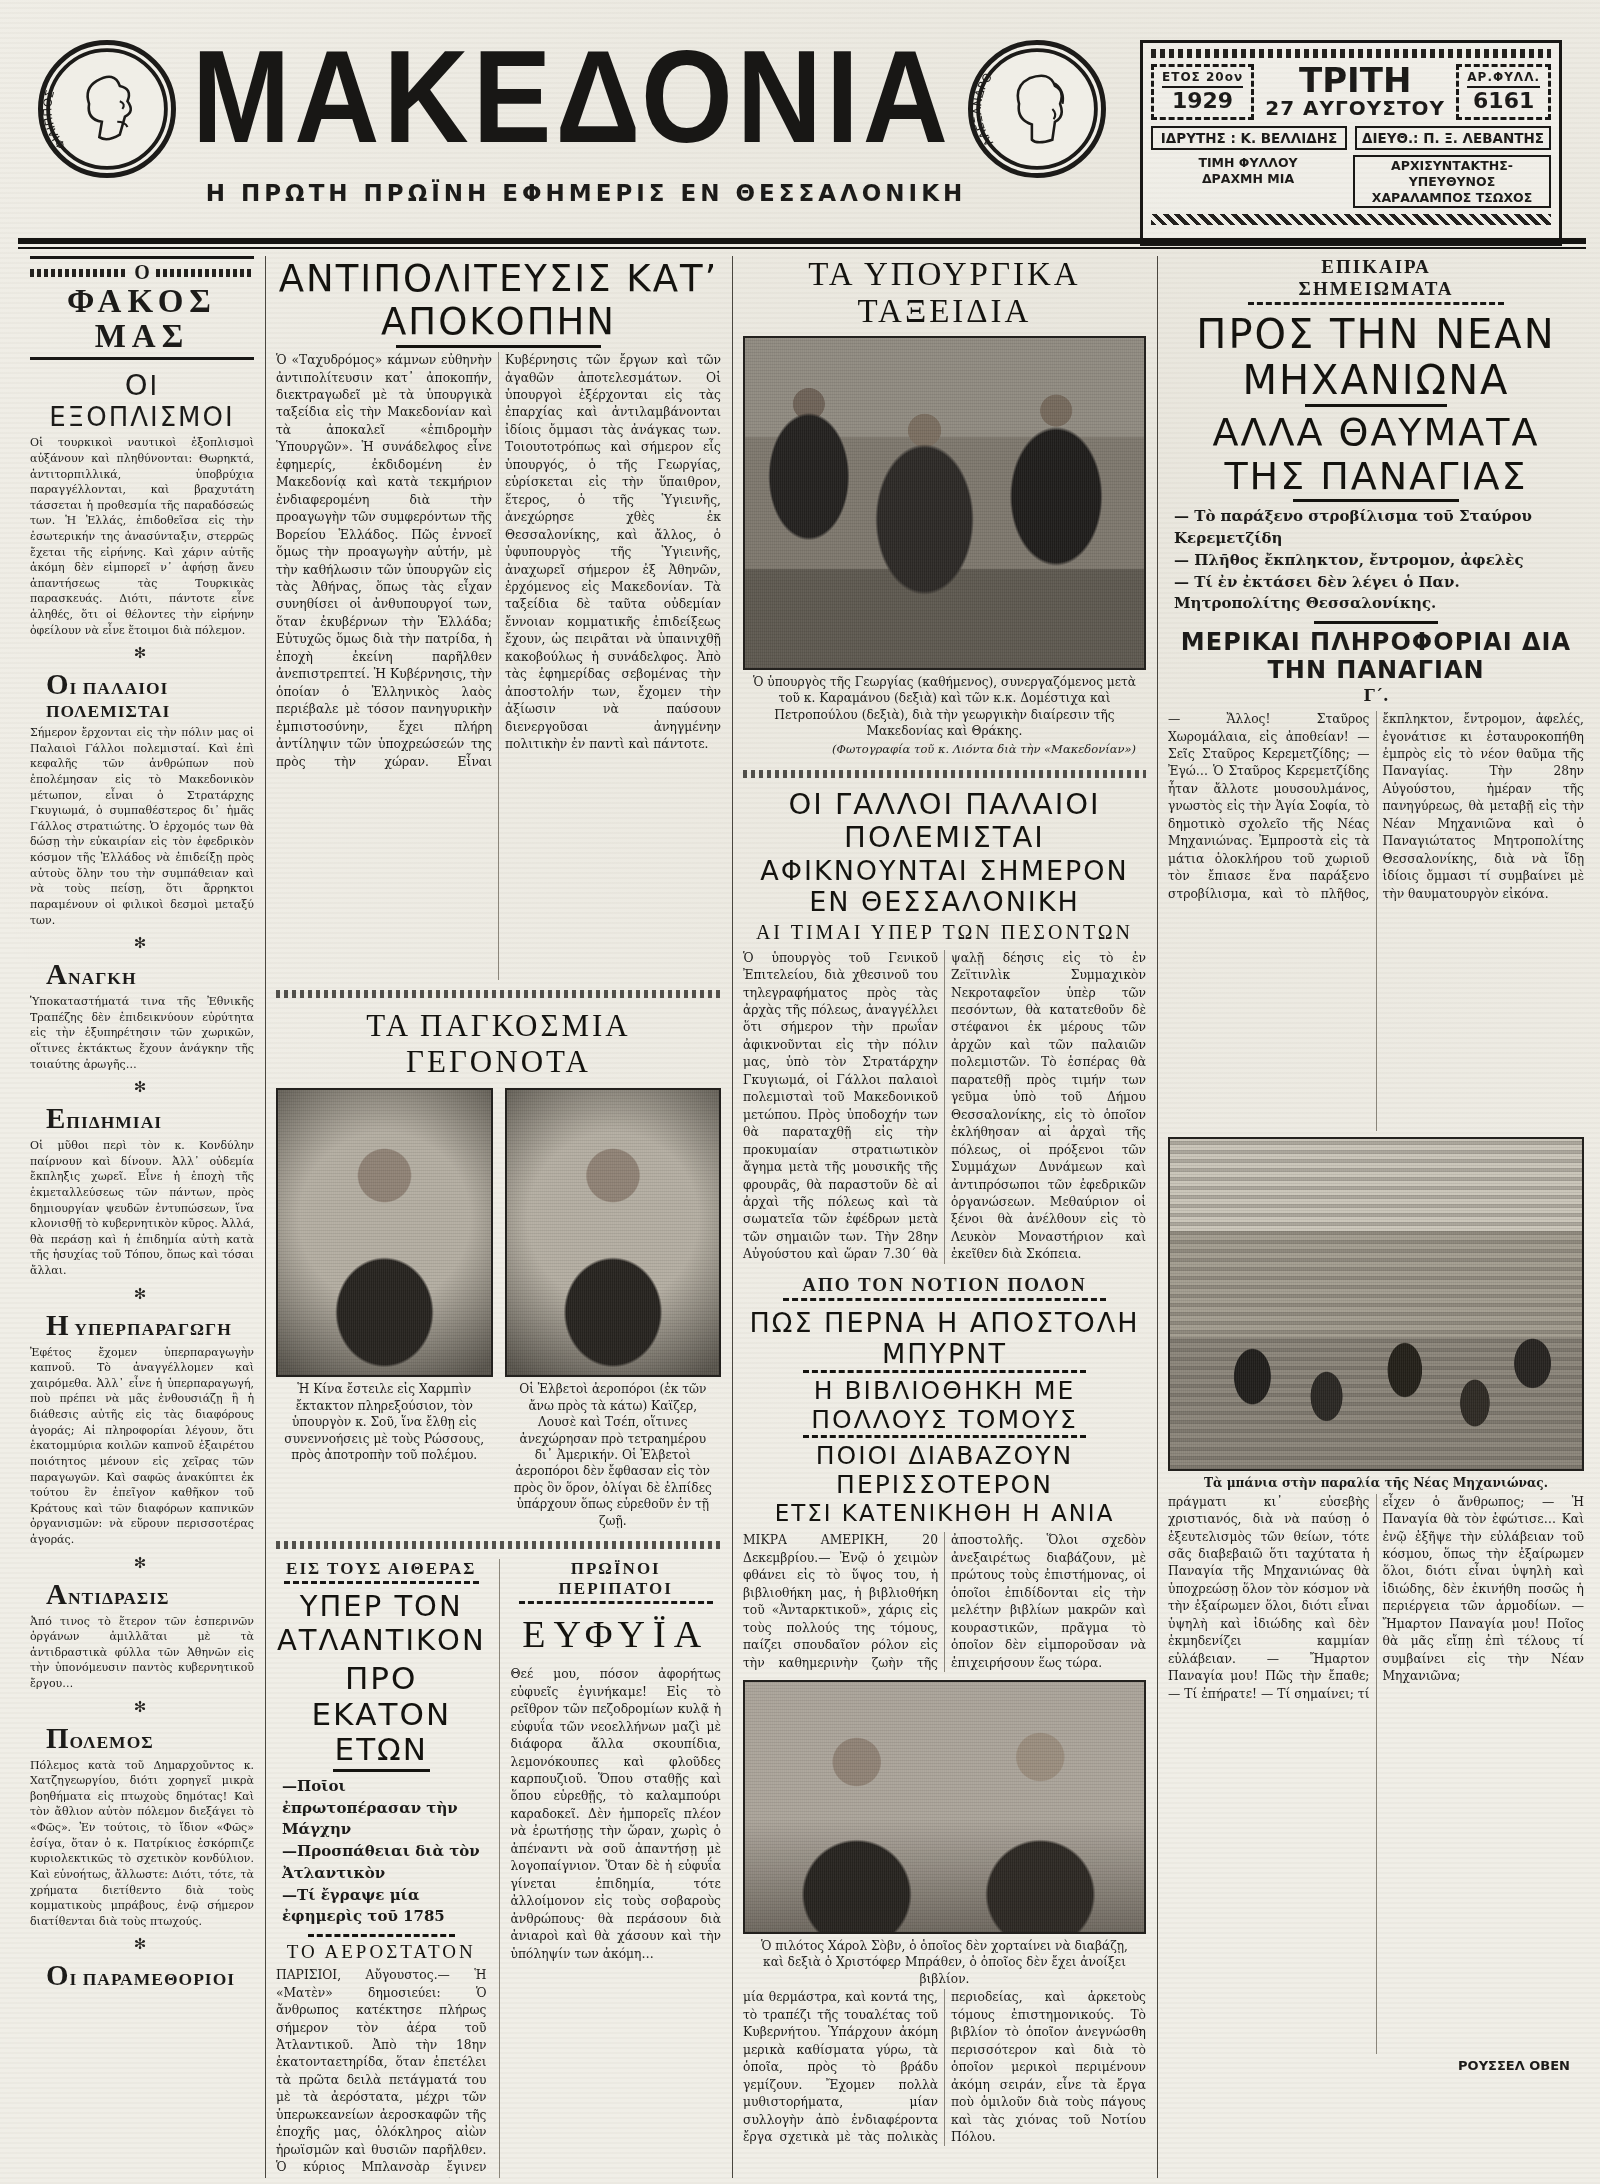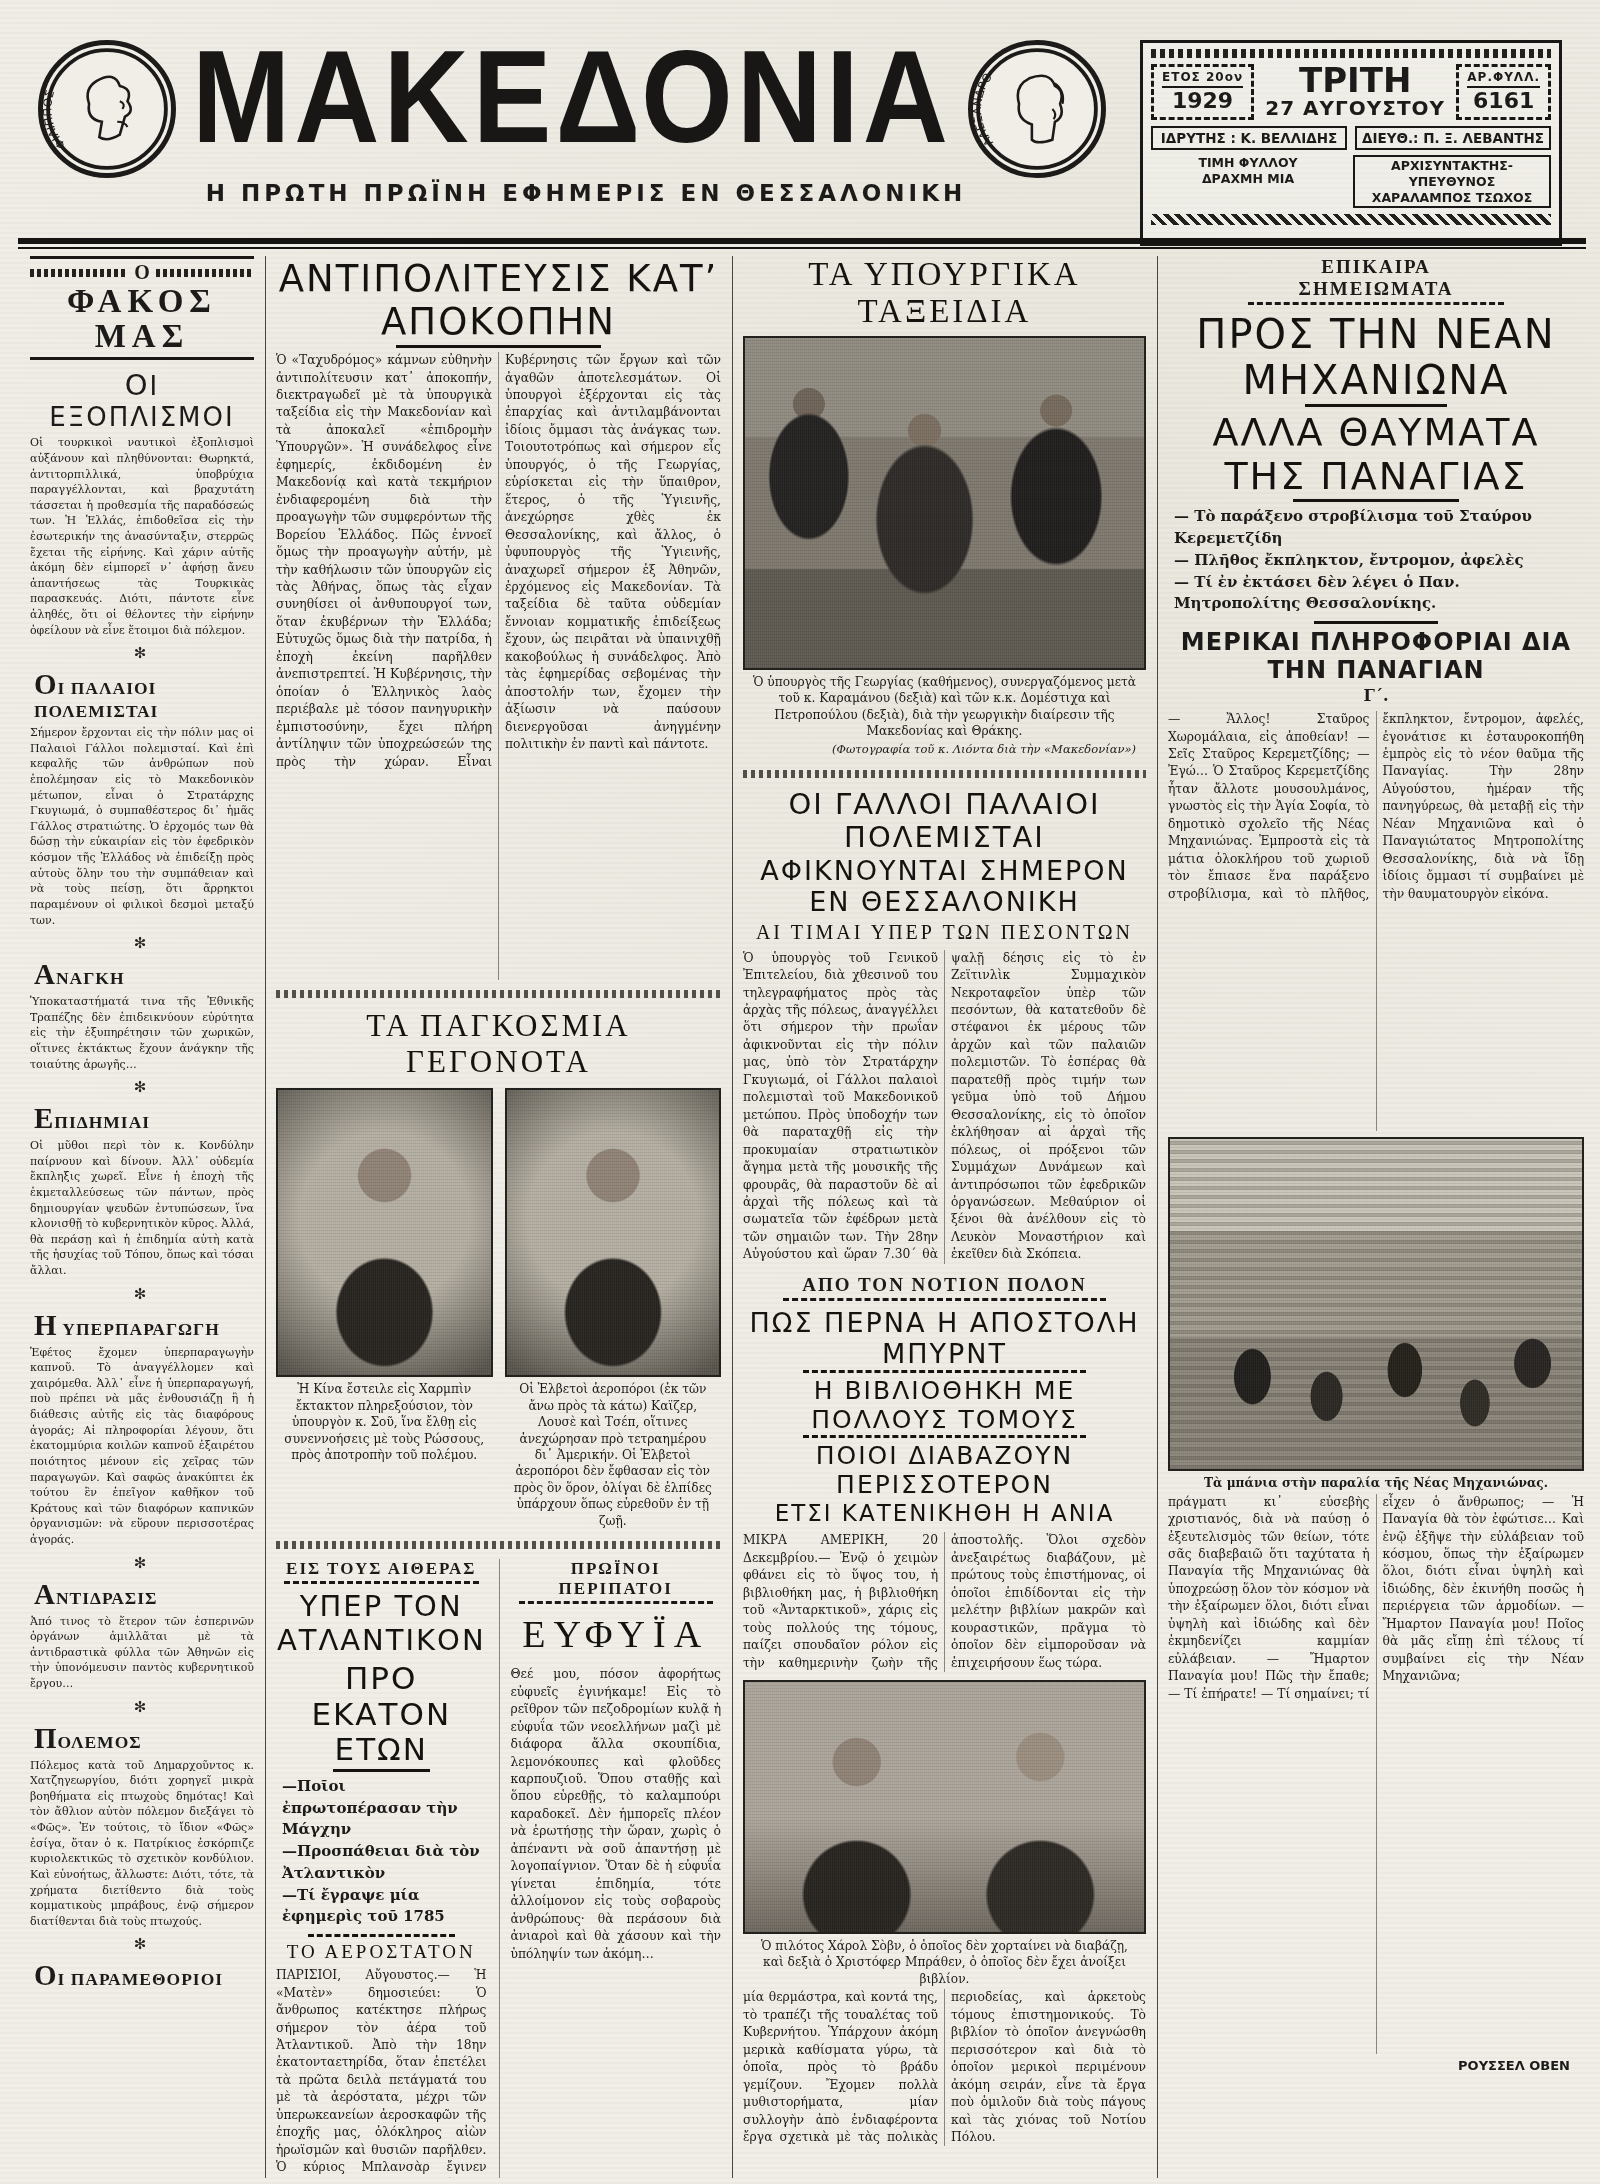--- a/index.html
+++ b/index.html
@@ -83,21 +83,21 @@
     radial-gradient(ellipse 28px 44px at 57% 70%,#232019 60%,transparent 63%),
     radial-gradient(ellipse 24px 38px at 74% 80%,#2e2a24 60%,transparent 63%),
     radial-gradient(ellipse 30px 40px at 88% 68%,#262320 60%,transparent 63%),
     repeating-linear-gradient(0deg,rgba(70,65,58,.25) 0 4px,transparent 4px 9px),
     linear-gradient(180deg,#c9c4b8 0 28%,#a29c8f 28% 60%,#8b857a 60% 100%);}
   
   .focus-head{border-top:3px solid #191816;border-bottom:3px solid #191816;padding:2px 0 4px;margin-bottom:8px;}
   .focus-head .row1{display:flex;align-items:center;gap:6px;font-family:"Liberation Serif",serif;font-weight:700;font-size:20px;}
   .focus-head .fr{flex:1;height:8px;background:repeating-linear-gradient(90deg,#23211e 0 4px,transparent 4px 7px);}
   .focus-head .row2{font-family:"Liberation Serif",serif;font-weight:700;font-size:33px;letter-spacing:6px;text-align:center;line-height:1.05;}
-  .focus-sec-title{font-family:"Liberation Serif",serif;font-weight:700;font-size:17.5px;letter-spacing:1px;margin:2px 4px 3px;}
+  .focus-sec-title{font-family:"Liberation Serif",serif;font-weight:700;font-size:17.5px;letter-spacing:1px;margin:2px 16px 3px;}
   .focus-sec-title::first-letter{font-size:29px;}
   .focus-sec-title.first{font-weight:400;font-size:26px;text-align:center;letter-spacing:2px;font-family:"DejaVu Sans",sans-serif;}
   .focus .body-txt{font-size:11px;}
   
   .hl-engraved{font-family:"DejaVu Sans",sans-serif;font-weight:400;text-align:center;letter-spacing:2px;line-height:1.15;color:#14130f;}
   .hl-serifcaps{font-family:"Liberation Serif",serif;font-weight:400;text-align:center;letter-spacing:3px;color:#14130f;}
   .u-bar{width:46%;border-bottom:3px solid #14130f;margin:1px auto 4px;}
   .u-bar.dash{border-bottom-style:dashed;width:70%;}
   .bullets{font-size:15px;font-weight:700;line-height:1.45;margin:2px 6px 6px;}
   .subhead-caps{font-family:"DejaVu Sans",sans-serif;font-size:24px;text-align:center;letter-spacing:1px;margin:2px 0;}

